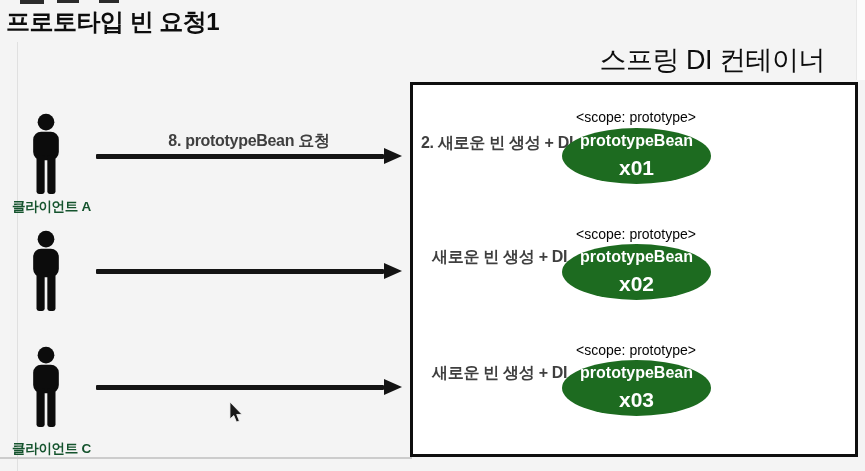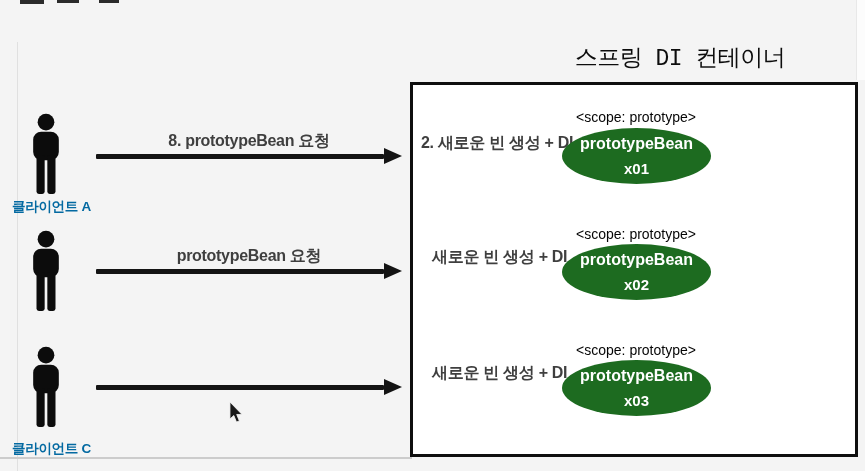--- a/index.html
+++ b/index.html
@@ -25,39 +25,38 @@
   .right-strip{position:absolute;left:856px;top:0;width:9px;height:80px;background:#fcfcfc;border-left:1px solid #e8e8e8;}
 
   
   .title{
     position:absolute;left:6px;top:6px;margin:0;
     font-size:24px;font-weight:bold;color:var(--text,#0d0d0d);
     letter-spacing:-0.5px;
   }
   .container-title{
     position:absolute;left:535px;top:42px;width:290px;
-    text-align:center;font-size:23px;font-weight:400;color:var(--text,#0d0d0d);
+    text-align:right;font-size:27px;font-weight:400;color:var(--text,#0d0d0d);
     letter-spacing:-0.5px;
-    font-family:Liberation Mono, monospace;
   }
 
   
   .di-box{
     position:absolute;left:410px;top:82px;width:448px;height:375px;
     background:var(--box-bg,#ffffff);
     border:3px solid var(--border,#0e0e0e);
   }
 
   
   .person{position:absolute;left:27px;width:38px;height:84px;fill:#0c0c0c;}
   .p1{top:112px}.p2{top:229px}.p3{top:345px}
 
   .client-label{
     position:absolute;left:12px;width:120px;
-    font-size:13.5px;font-weight:bold;color:#0369a1;letter-spacing:-0.3px;
+    font-size:13.5px;font-weight:bold;color:#14532d;letter-spacing:-0.3px;
   }
   .c1{top:198px}.c2{top:318px}.c3{top:440px}
 
   
   .req-label{
     position:absolute;left:96px;width:306px;text-align:center;
     font-size:16px;font-weight:bold;color:var(--muted,#3f3f3f);letter-spacing:-0.3px;
   }
   .l1{top:131px}.l2{top:246px}.l3{top:361px}
 
@@ -85,38 +84,39 @@
   .s1{top:109px}.s2{top:226px}.s3{top:342px}
 
   .bean{
     position:absolute;left:562px;width:149px;height:56px;
     background:var(--bean,#1d6b20);border-radius:50%;
     display:flex;flex-direction:column;align-items:center;justify-content:center;
     color:var(--bean-text,#ffffff);font-weight:bold;line-height:1.15;
   }
   .b1{top:128px}.b2{top:244px}.b3{top:360px}
   .bean .bean-name{font-size:16px;text-align:center;}
-  .bean .bean-instance{font-size:15px;margin-top:6px;}
+  .bean .bean-instance{font-size:21px;margin-top:6px;}
 
   .cursor{position:absolute;left:228px;top:402px;width:16px;height:23px;}
 </style>
 </head>
 <body>
 
 <div class="canvas">
 
   <div>
     <span class="rem r1"></span>
     <span class="rem r2"></span>
     <span class="rem r3"></span>
   </div>
   <div class="left-line"></div>
   <div class="bottom-line"></div>
   <div class="right-strip"></div>
 
+  <h1 class="title">프로토타입 빈 요청1</h1>
   <div class="container-title">스프링 DI 컨테이너</div>
 
   <div class="di-box"></div>
 
   <svg class="person p1" viewBox="0 0 40 86" aria-hidden="true">
     <circle cx="20" cy="9.5" r="8.8"></circle>
     <rect x="6.5" y="19.5" width="27" height="30" rx="8.5"></rect>
     <rect x="10" y="44" width="8.6" height="41" rx="2.5"></rect>
     <rect x="21.4" y="44" width="8.6" height="41" rx="2.5"></rect>
   </svg>
@@ -132,21 +132,20 @@
     <span class="bean-name">prototypeBean</span>
     <span class="bean-instance">x01</span>
   </div>
 
   <svg class="person p2" viewBox="0 0 40 86" aria-hidden="true">
     <circle cx="20" cy="9.5" r="8.8"></circle>
     <rect x="6.5" y="19.5" width="27" height="30" rx="8.5"></rect>
     <rect x="10" y="44" width="8.6" height="41" rx="2.5"></rect>
     <rect x="21.4" y="44" width="8.6" height="41" rx="2.5"></rect>
   </svg>
-  <div class="req-label l2">prototypeBean 요청</div>
   <div class="arrow a2">
     <span class="shaft"></span>
     <span class="head"></span>
   </div>
   <div class="note n2">새로운 빈 생성 + DI</div>
   <div class="scope s2">&lt;scope: prototype&gt;</div>
   <div class="bean b2">
     <span class="bean-name">prototypeBean</span>
     <span class="bean-instance">x02</span>
   </div>

